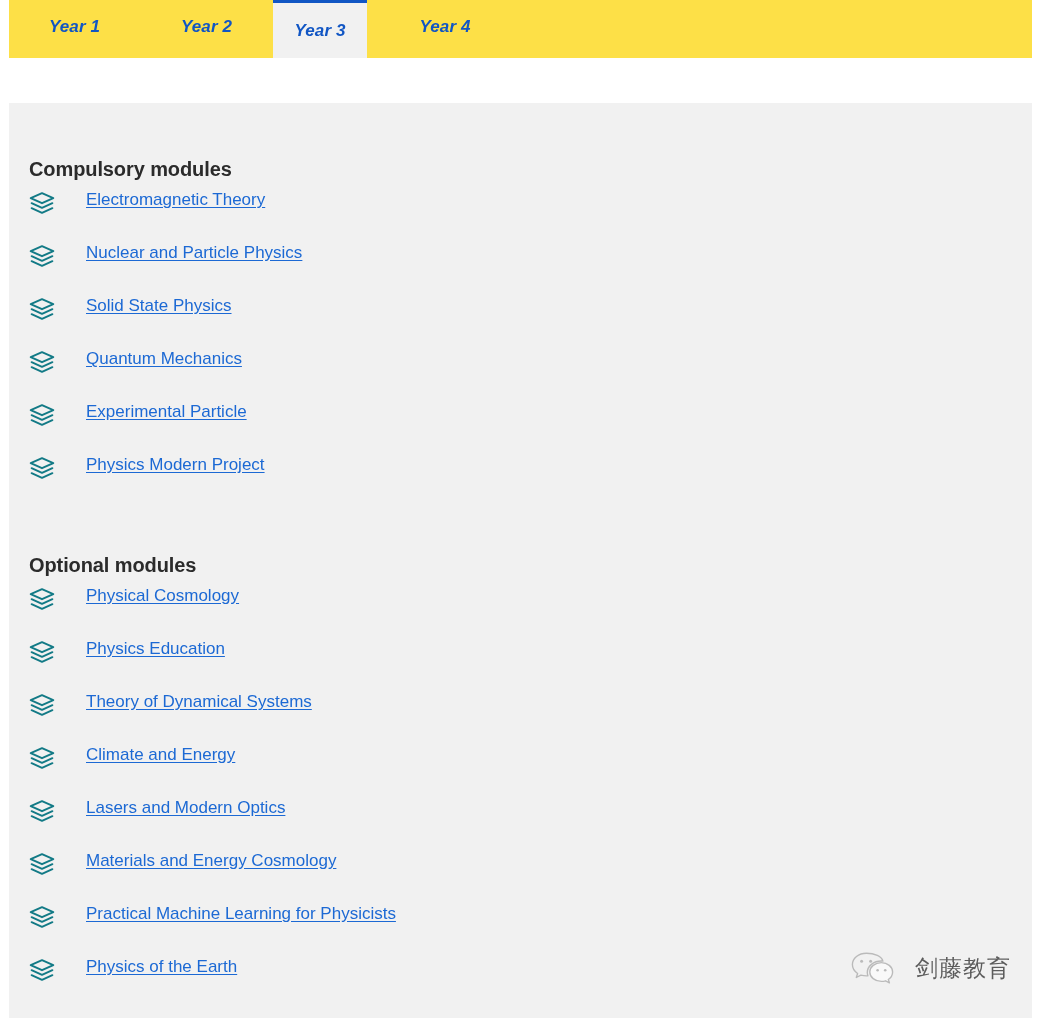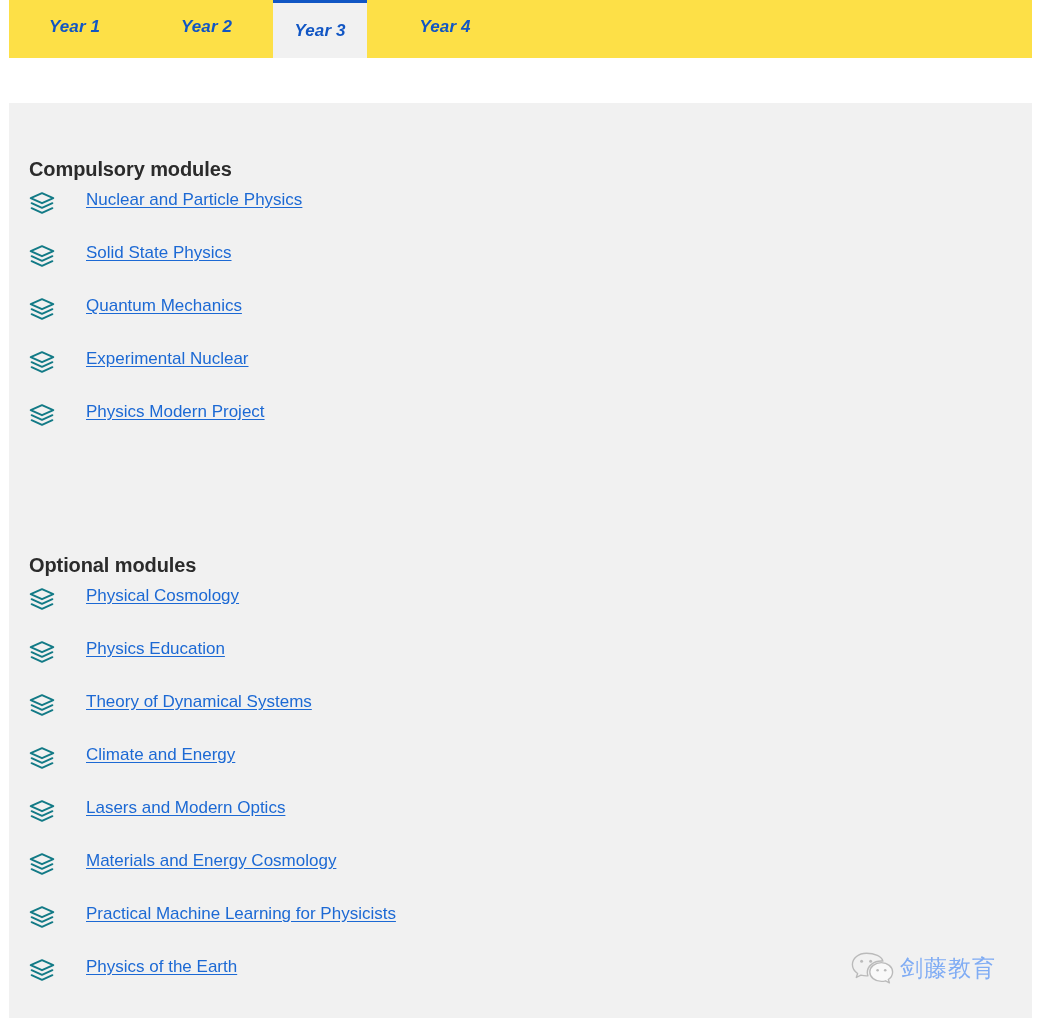--- a/index.html
+++ b/index.html
@@ -130,23 +130,23 @@
     align-items: center;
     opacity: 0.62;
     user-select: none;
   }
   .wechat-icon {
     width: 44px;
     height: 36px;
     display: block;
   }
   .watermark-text {
-    margin-left: 6px;
+    margin-left: 21px;
     font-size: 23px;
-    color: #3b82f6;
+    color: #000000;
     letter-spacing: 1px;
     font-family: "DejaVu Sans", sans-serif;
   }
 </style>
 </head>
 <body>
 
 <div class="tabbar">
   <div class="tab t1">
     <span>Year 1</span>
@@ -169,20 +169,30 @@
 
   <ul class="module-list list-compulsory">
     <li class="module-item">
       <span class="layers-icon">
         <svg viewBox="0 0 26 24" width="26" height="24" aria-hidden="true">
           <path d="M13 1.2 L24.3 6.2 L13 11.2 L1.7 6.2 Z" fill="none" stroke="#127a86" stroke-width="1.9" stroke-linejoin="round"></path>
           <path d="M2.6 11.2 L13 15.8 L23.4 11.2" fill="none" stroke="#127a86" stroke-width="1.9" stroke-linejoin="round" stroke-linecap="round"></path>
           <path d="M2.6 16.2 L13 20.8 L23.4 16.2" fill="none" stroke="#127a86" stroke-width="1.9" stroke-linejoin="round" stroke-linecap="round"></path>
         </svg>
       </span>
+      <a class="module-link" href="#">Electromagnetic Theory</a>
+    </li>
+    <li class="module-item">
+      <span class="layers-icon">
+        <svg viewBox="0 0 26 24" width="26" height="24" aria-hidden="true">
+          <path d="M13 1.2 L24.3 6.2 L13 11.2 L1.7 6.2 Z" fill="none" stroke="#127a86" stroke-width="1.9" stroke-linejoin="round"></path>
+          <path d="M2.6 11.2 L13 15.8 L23.4 11.2" fill="none" stroke="#127a86" stroke-width="1.9" stroke-linejoin="round" stroke-linecap="round"></path>
+          <path d="M2.6 16.2 L13 20.8 L23.4 16.2" fill="none" stroke="#127a86" stroke-width="1.9" stroke-linejoin="round" stroke-linecap="round"></path>
+        </svg>
+      </span>
       <a class="module-link" href="#">Nuclear and Particle Physics</a>
     </li>
     <li class="module-item">
       <span class="layers-icon">
         <svg viewBox="0 0 26 24" width="26" height="24" aria-hidden="true">
           <path d="M13 1.2 L24.3 6.2 L13 11.2 L1.7 6.2 Z" fill="none" stroke="#127a86" stroke-width="1.9" stroke-linejoin="round"></path>
           <path d="M2.6 11.2 L13 15.8 L23.4 11.2" fill="none" stroke="#127a86" stroke-width="1.9" stroke-linejoin="round" stroke-linecap="round"></path>
           <path d="M2.6 16.2 L13 20.8 L23.4 16.2" fill="none" stroke="#127a86" stroke-width="1.9" stroke-linejoin="round" stroke-linecap="round"></path>
         </svg>
       </span>
@@ -199,21 +209,21 @@
       <a class="module-link" href="#">Quantum Mechanics</a>
     </li>
     <li class="module-item">
       <span class="layers-icon">
         <svg viewBox="0 0 26 24" width="26" height="24" aria-hidden="true">
           <path d="M13 1.2 L24.3 6.2 L13 11.2 L1.7 6.2 Z" fill="none" stroke="#127a86" stroke-width="1.9" stroke-linejoin="round"></path>
           <path d="M2.6 11.2 L13 15.8 L23.4 11.2" fill="none" stroke="#127a86" stroke-width="1.9" stroke-linejoin="round" stroke-linecap="round"></path>
           <path d="M2.6 16.2 L13 20.8 L23.4 16.2" fill="none" stroke="#127a86" stroke-width="1.9" stroke-linejoin="round" stroke-linecap="round"></path>
         </svg>
       </span>
-      <a class="module-link" href="#">Experimental Nuclear</a>
+      <a class="module-link" href="#">Experimental Particle</a>
     </li>
     <li class="module-item">
       <span class="layers-icon">
         <svg viewBox="0 0 26 24" width="26" height="24" aria-hidden="true">
           <path d="M13 1.2 L24.3 6.2 L13 11.2 L1.7 6.2 Z" fill="none" stroke="#127a86" stroke-width="1.9" stroke-linejoin="round"></path>
           <path d="M2.6 11.2 L13 15.8 L23.4 11.2" fill="none" stroke="#127a86" stroke-width="1.9" stroke-linejoin="round" stroke-linecap="round"></path>
           <path d="M2.6 16.2 L13 20.8 L23.4 16.2" fill="none" stroke="#127a86" stroke-width="1.9" stroke-linejoin="round" stroke-linecap="round"></path>
         </svg>
       </span>
       <a class="module-link" href="#">Physics Modern Project</a>

